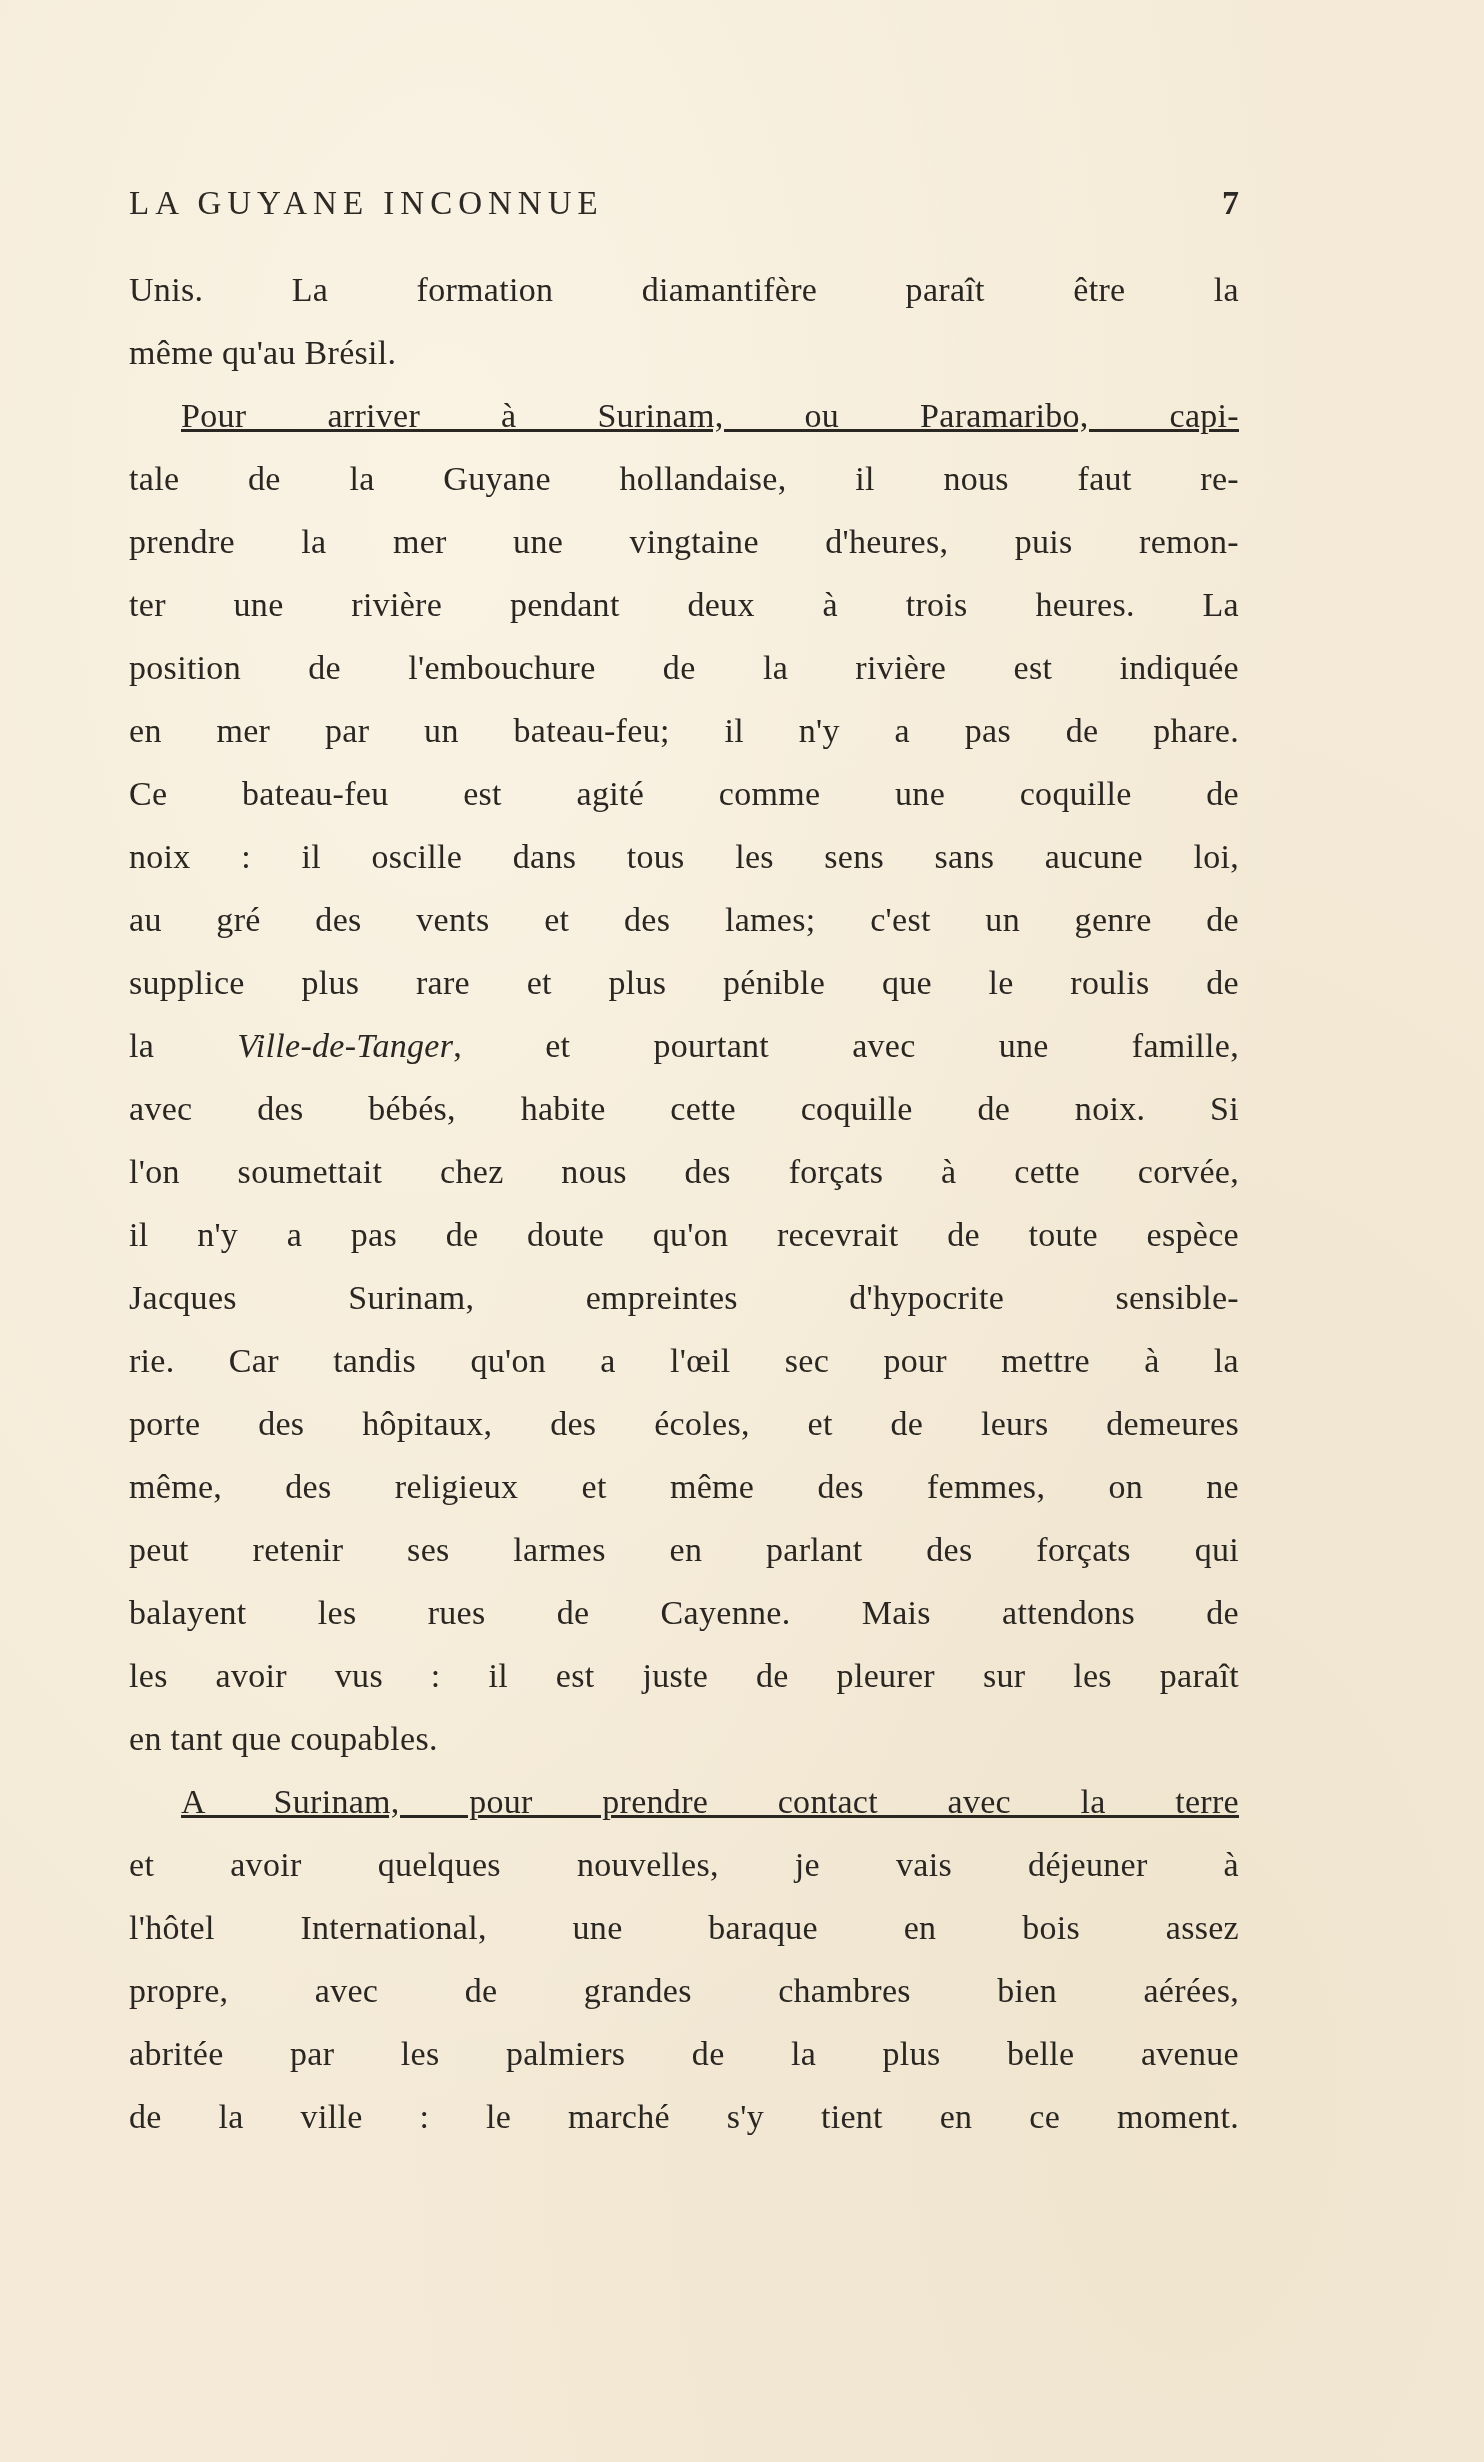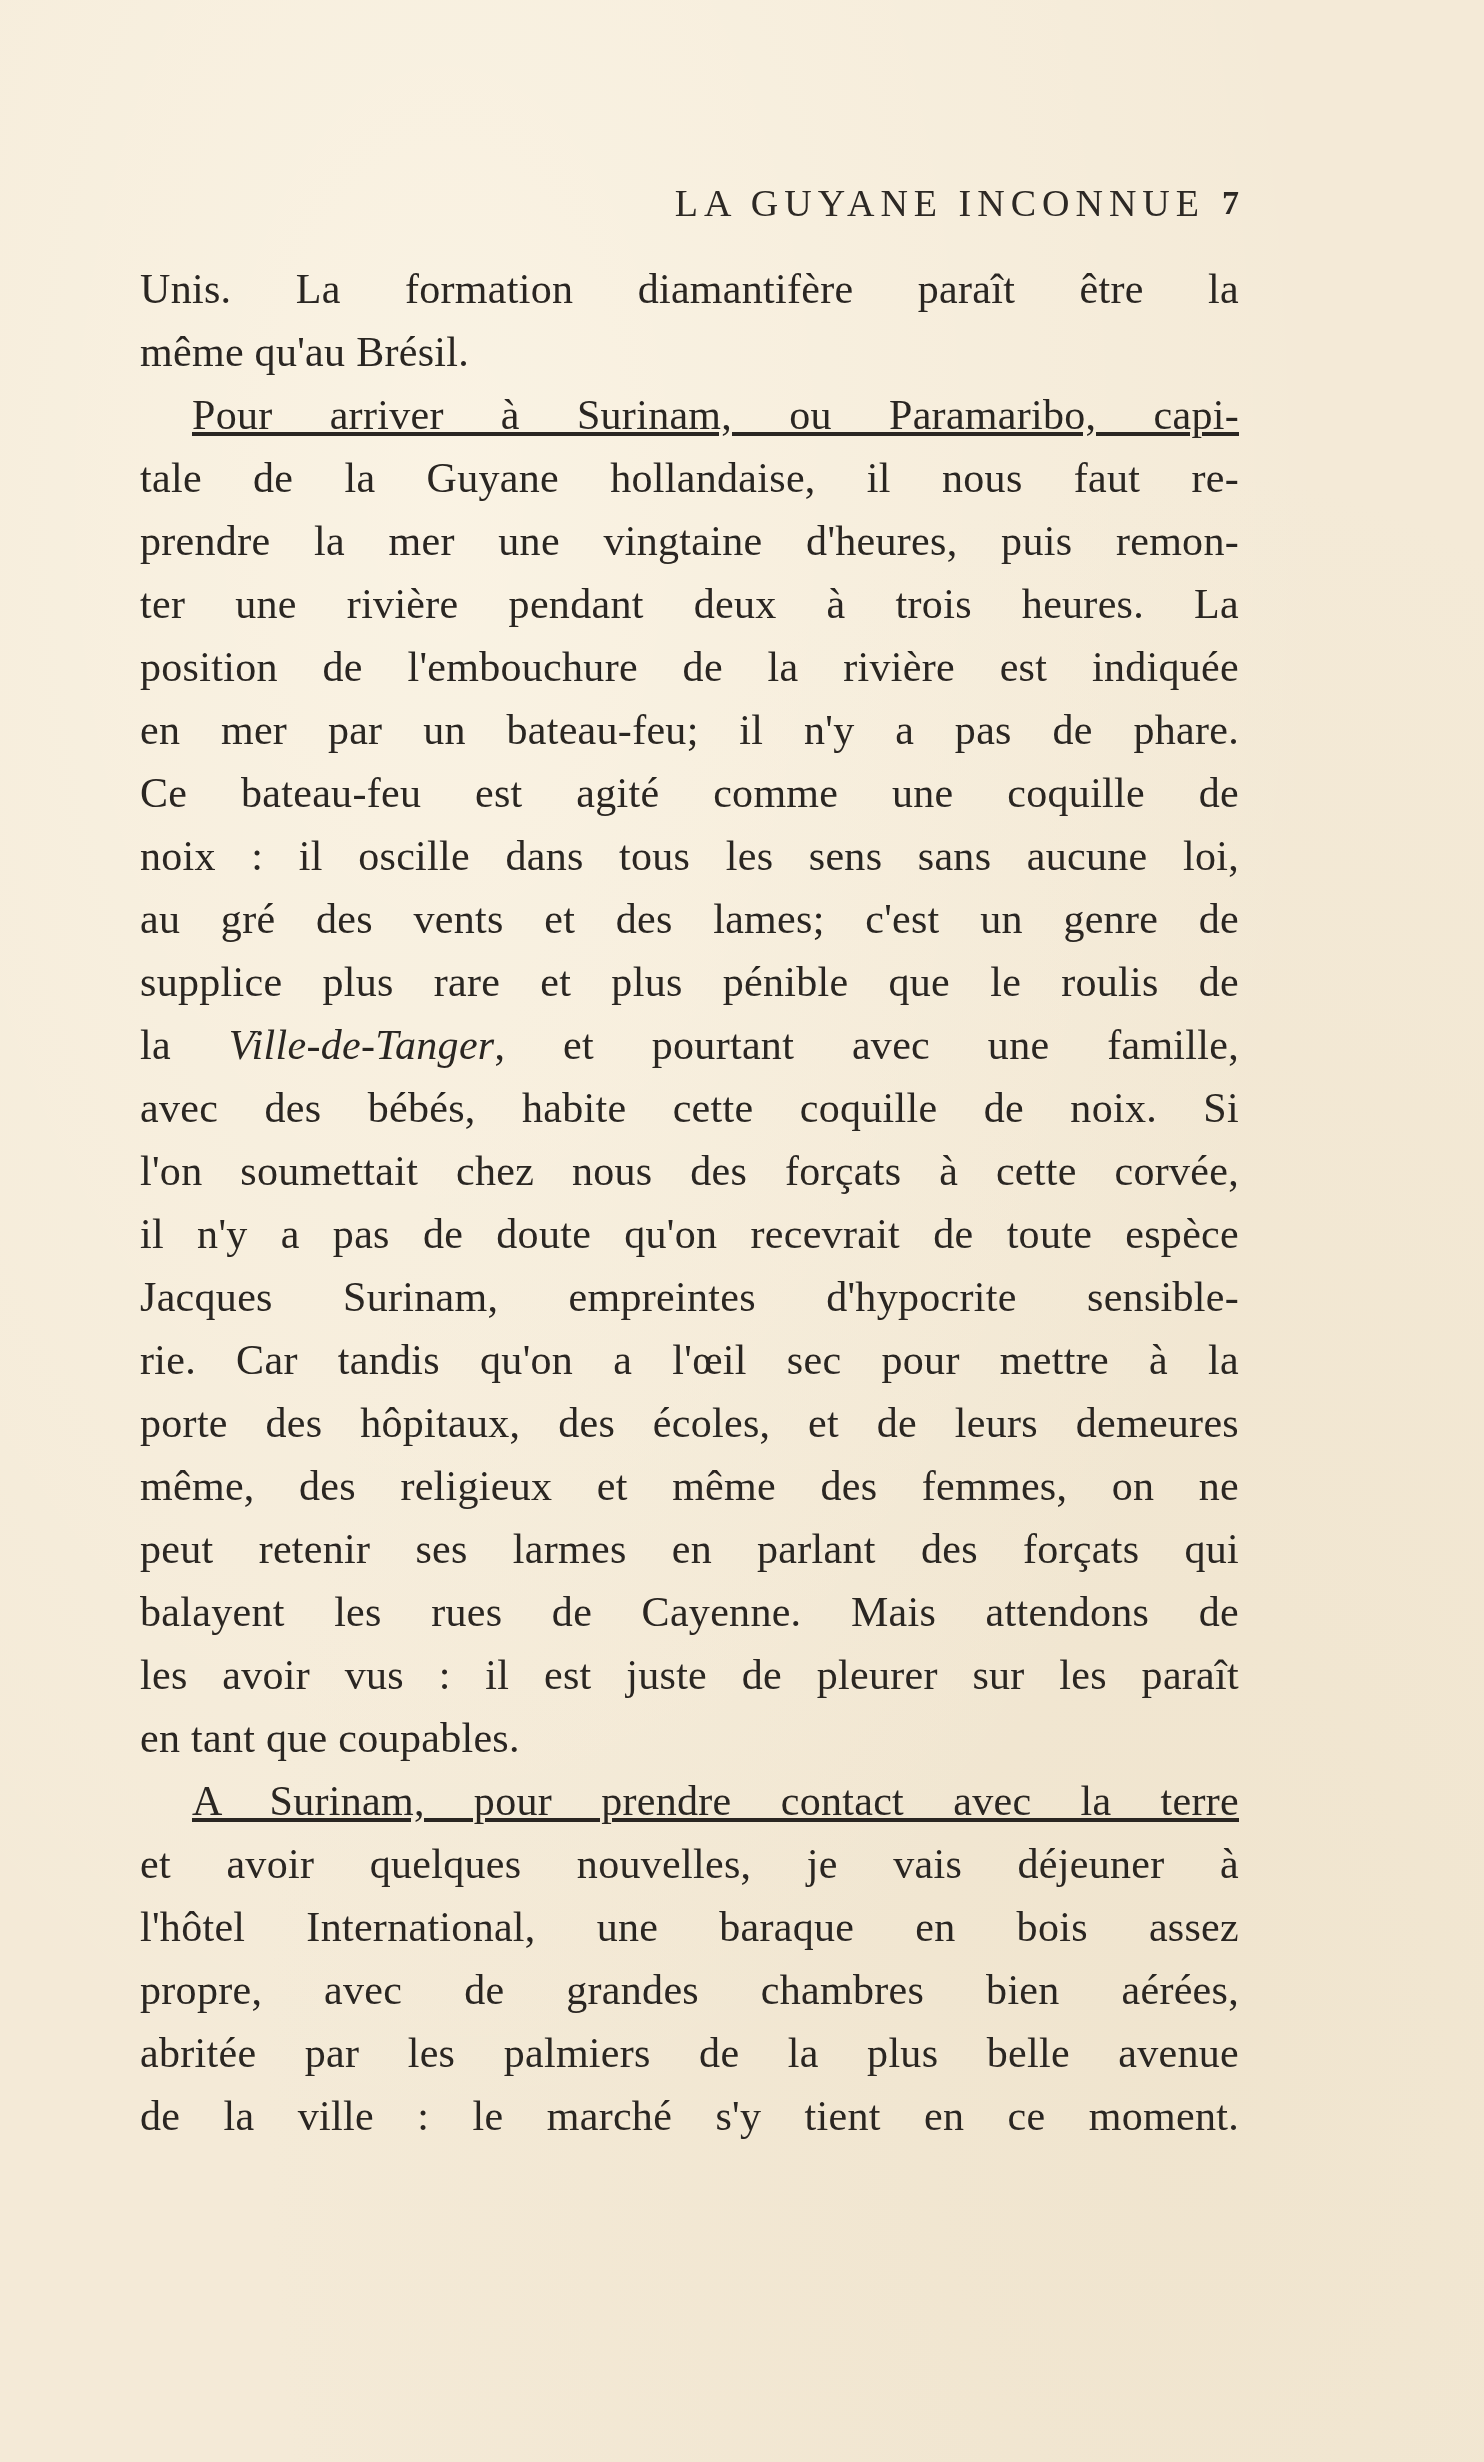--- a/index.html
+++ b/index.html
@@ -23,22 +23,22 @@
   .running-head {
     position: absolute;
     left: 129px;
     width: 1110px;
     top: 179px;
     height: 48px;
   }
   .running-title {
     position: absolute;
     left: 0; right: 0;
-    text-align: right;
-    font-size: 38px;
+    text-align: left;
+    font-size: 33px;
     letter-spacing: 6px;
     line-height: 48px;
     color: #2d2925;
     padding-right: 34px;
   }
   .page-number {
     position: absolute;
     right: 0;
     top: 0;
     font-size: 34px;
@@ -49,26 +49,25 @@
   .body-text {
     position: absolute;
     left: 129px;
     top: 258px;
     width: 1110px;
   }
   .line {
     display: block;
     height: 63px;
     line-height: 63px;
-    font-size: 42px;
+    font-size: 34px;
     white-space: nowrap;
     text-align: justify;
     text-align-last: justify;
     letter-spacing: 0.3px;
-    margin-left: 11px;
   }
   .line.last {
     text-align-last: left;
   }
   .line.indent {
     padding-left: 52px;
     text-decoration: underline;
   }
   em { font-style: italic; }
 </style>

